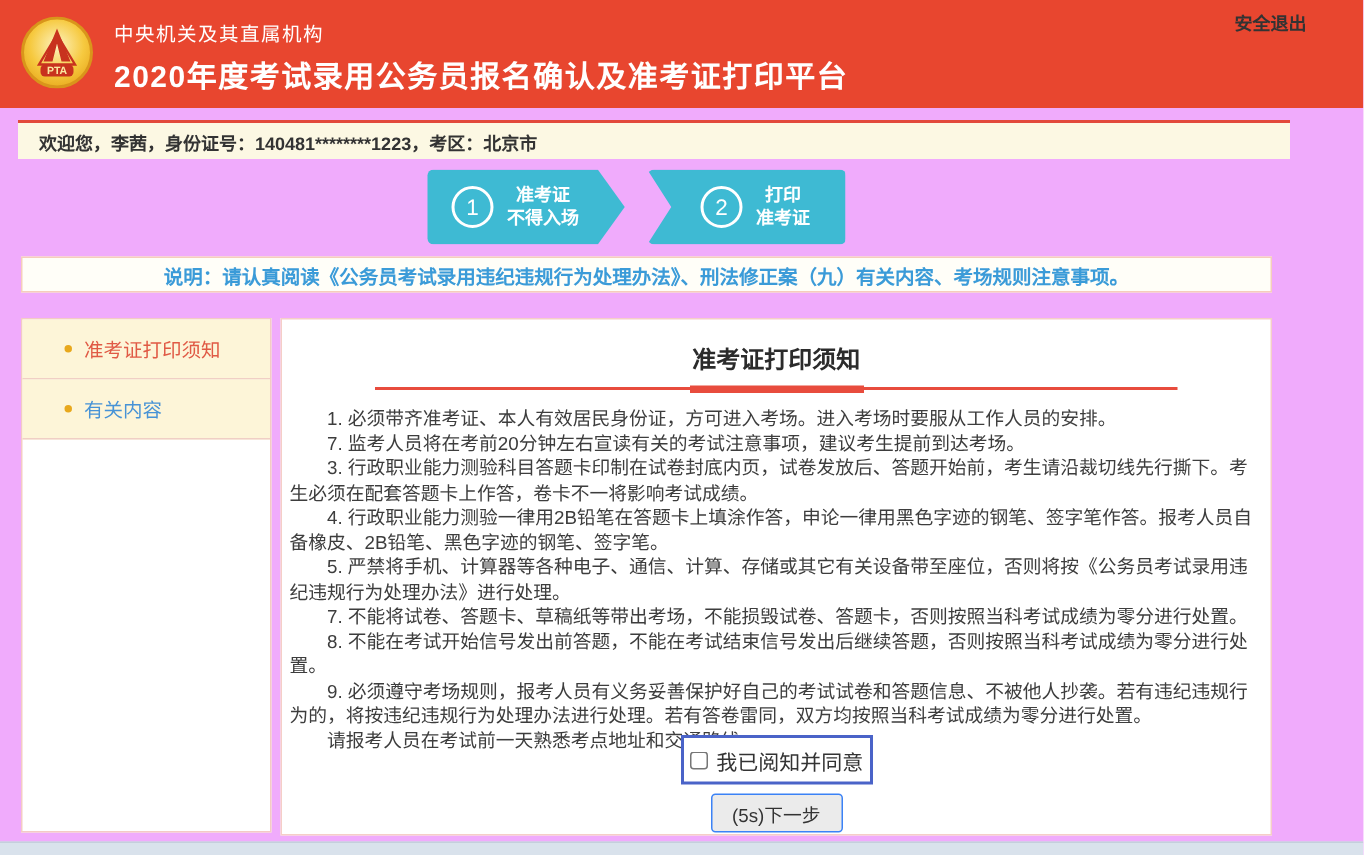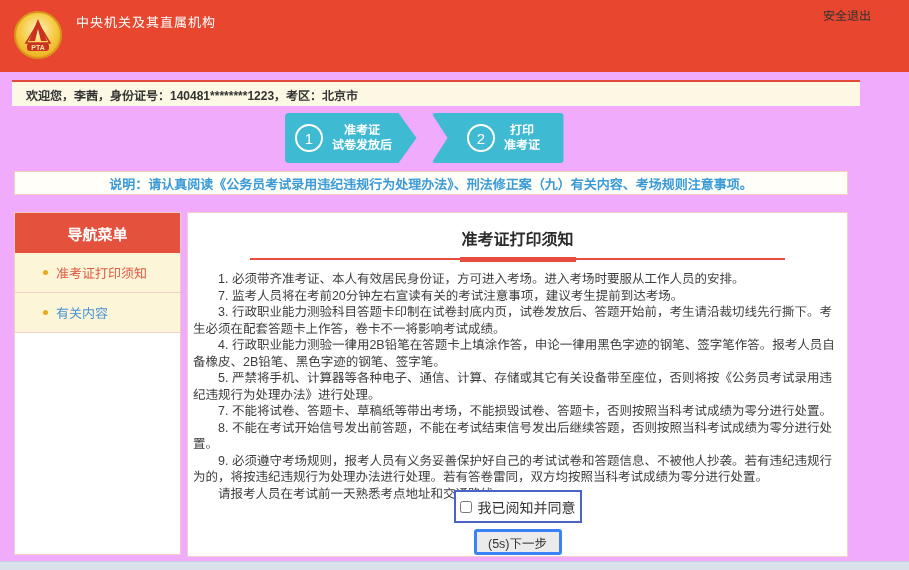--- a/index.html
+++ b/index.html
@@ -15,21 +15,21 @@
   .header-text { position:absolute; left:76px; top:12px; color:#fff; }
   .header-org { font-size:13px; letter-spacing:1px; }
   .header-title { font-size:20px; font-weight:bold; margin-top:4px; letter-spacing:1px; }
   
   .welcome {
     position:absolute; left:12px; top:80px; width:848px; height:26px;
     background:#FCF8E3; border-top:2px solid #E2493B;
     display:flex; align-items:center; font-size:12px; font-weight:bold; color:#333;
   }
   .welcome-greeting { padding-left:14px; }
-  .logout { position:absolute; right:38px; top:6px; color:#333; font-size:12px; font-weight:normal; text-decoration:none; cursor:pointer; }
+  .logout { position:absolute; right:38px; top:6px; color:#333; font-size:12px; font-weight:bold; text-decoration:none; cursor:pointer; }
   
   .steps { position:absolute; left:0; top:113px; width:848px; height:50px;
            display:flex; justify-content:center; gap:15px; }
   .step { height:50px; background:#3EBAD3; color:#fff; display:flex; align-items:center;
           justify-content:center; gap:9px; }
   .step-1 { width:132px; border-radius:4px;
     clip-path: polygon(0 0, calc(100% - 18px) 0, 100% 50%, calc(100% - 18px) 100%, 0 100%);
     padding-right:14px; }
   .step-2 { width:132px; border-radius:4px;
     clip-path: polygon(0 0, 100% 0, 100% 100%, 0 100%, 16px 50%);
@@ -64,21 +64,21 @@
     top:-1.5px; width:116px; height:5px; background:#E84C3D; }
   .body-text { margin-top:11px; padding:0 5px; font-size:12.5px; line-height:16.5px; color:#3d3d3d; }
   .body-text p { text-indent:2em; }
   
   .agree-box { position:absolute; top:277px; left:50%; transform:translateX(-50%);
     height:33px; padding:0 4px; border:2px solid #4A63C8; background:#fff;
     display:flex; align-items:center; justify-content:center; gap:6px; }
   .agree-box input { width:12px; height:12px; cursor:pointer; }
   .agree-label { font-size:14px; color:#333; cursor:pointer; }
   .next-btn { position:absolute; top:316px; left:50%; transform:translateX(-50%);
-    width:88px; height:26px; background:#EBEBEB; border:3px solid #3b82f6; border-radius:3px;
+    width:88px; height:26px; background:#EBEBEB; border:1px solid #3b82f6; border-radius:3px;
     font-size:12.5px; color:#333; cursor:pointer;
     font-family:"Liberation Sans","DejaVu Sans",sans-serif; }
   
   .footer { position:absolute; left:0; top:561px; width:909px; height:9px;
     background:#D9E2EC; border-top:1px solid #C4CFDC; }
 </style>
 </head>
 <body>
 
 <div class="page">
@@ -93,49 +93,49 @@
         </radialGradient>
       </defs>
       <circle cx="24" cy="24" r="23" fill="url(#gold)" stroke="#D9951B" stroke-width="2"></circle>
       <path d="M24 8 L33 30 L27 30 L24 18 L21 30 L15 30 Z" fill="#C8321E"></path>
       <path d="M24 12 L36 32 L12 32 Z" fill="none" stroke="#C8321E" stroke-width="1.6"></path>
       <rect x="13" y="32" width="22" height="8" rx="3" fill="#C8321E"></rect>
       <text x="24" y="38.5" text-anchor="middle" font-size="7" font-weight="bold" fill="#FBE8A0" font-family="Liberation Sans, sans-serif">PTA</text>
     </svg>
     <div class="header-text">
       <div class="header-org">中央机关及其直属机构</div>
+      <div class="header-title">2020年度考试录用公务员报名确认及准考证打印平台</div>
     </div>
   </div>
 
   <div class="welcome">
     <span class="welcome-greeting">欢迎您，李茜，身份证号：140481********1223，考区：北京市</span>
   </div>
   <a class="logout">安全退出</a>
 
   <div class="steps">
     <div class="step step-1">
       <span class="step-circle">1</span>
       <span class="step-label">
         <span>准考证</span><br>
-        <span>试卷发放后</span>
+        <span>不得入场</span>
       </span>
     </div>
     <div class="step step-2">
       <span class="step-circle">2</span>
       <span class="step-label">
         <span>打印</span><br>
         <span>准考证</span>
       </span>
     </div>
   </div>
 
   <div class="notice">说明：请认真阅读《公务员考试录用违纪违规行为处理办法》、刑法修正案（九）有关内容、考场规则注意事项。</div>
 
   <div class="sidebar">
-    <div class="sidebar-header">导航菜单</div>
     <div class="sidebar-item active">
       <span class="bullet"></span>
       <span class="label">准考证打印须知</span>
     </div>
     <div class="sidebar-item normal">
       <span class="bullet"></span>
       <span class="label">有关内容</span>
     </div>
   </div>
 

